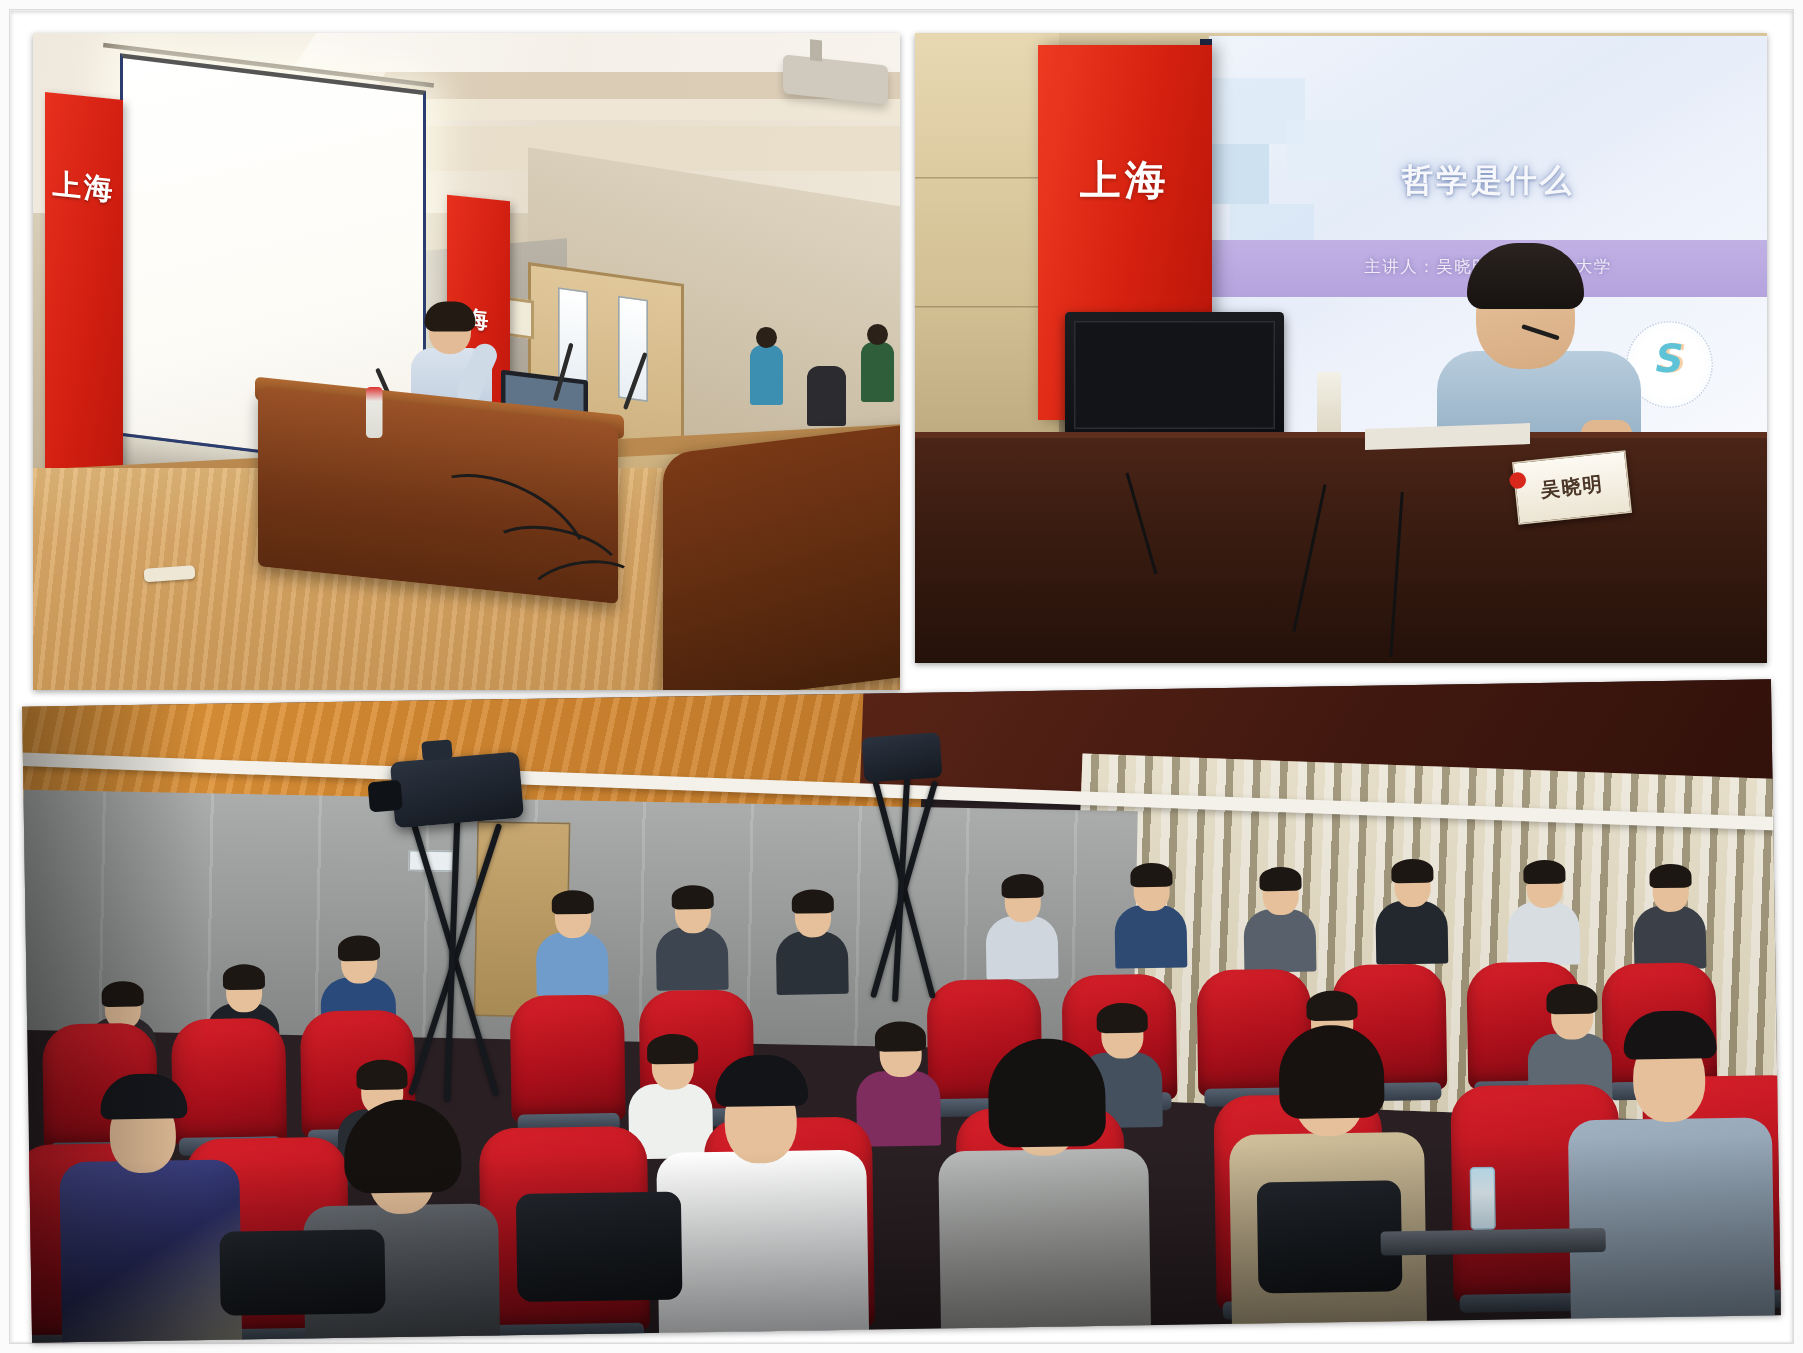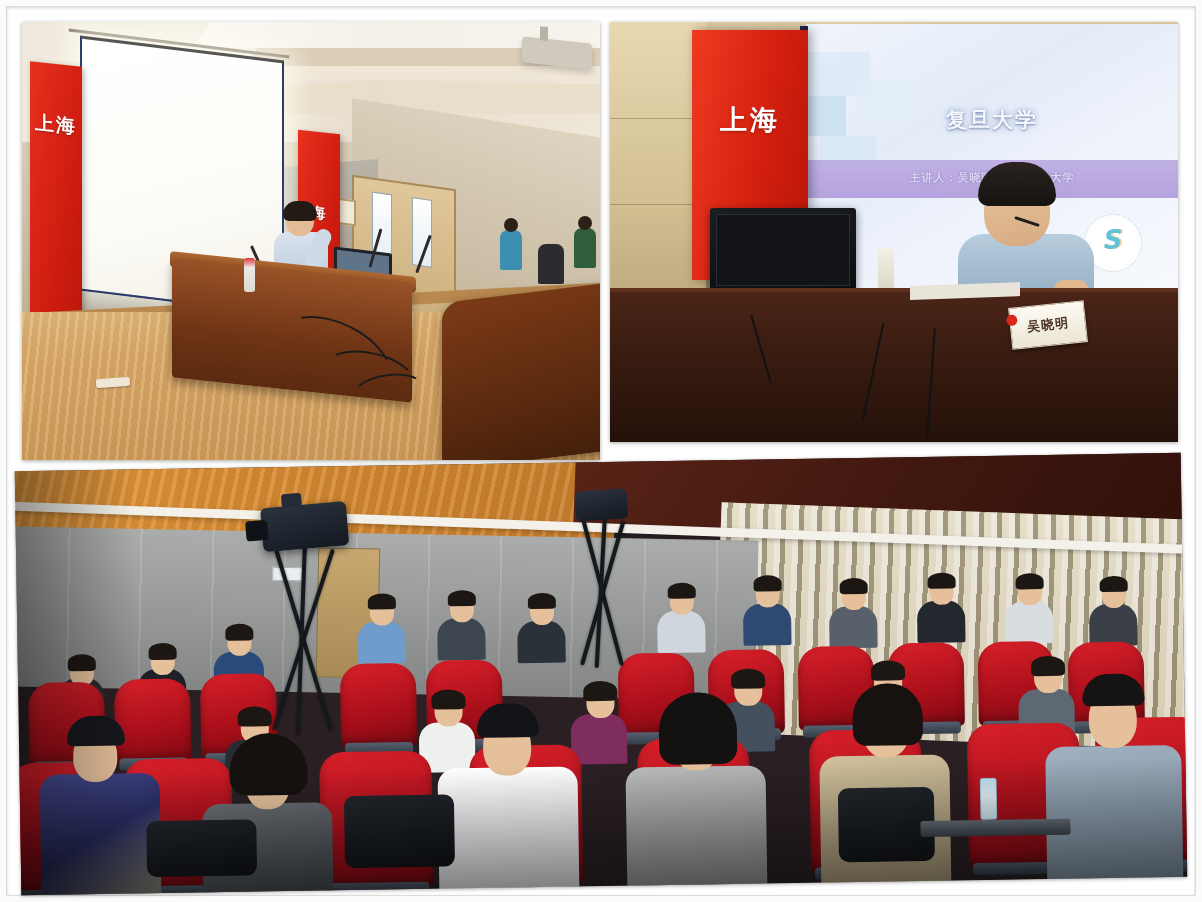--- a/index.html
+++ b/index.html
@@ -501,21 +501,21 @@
       <div class="room"></div>
       <div class="wall-l"></div>
       <div class="wall-ln" style="top:96px"></div>
       <div class="wall-ln" style="top:182px"></div>
 
       <div class="slide">
         <div class="blk k1"></div>
         <div class="blk k2"></div>
         <div class="blk k3"></div>
         <div class="blk k4"></div>
-        <div class="slide-title">复旦大学</div>
+        <div class="slide-title">哲学是什么</div>
         <div class="slide-bar"></div>
         <div class="slide-sub">主讲人：吴晓明 教授 复旦大学</div>
         <div class="slide-logo">
           <span class="s">S</span>
         </div>
       </div>
       <div class="sedge"></div>
 
       <div class="banner2">
         <span class="bt">上海</span>

